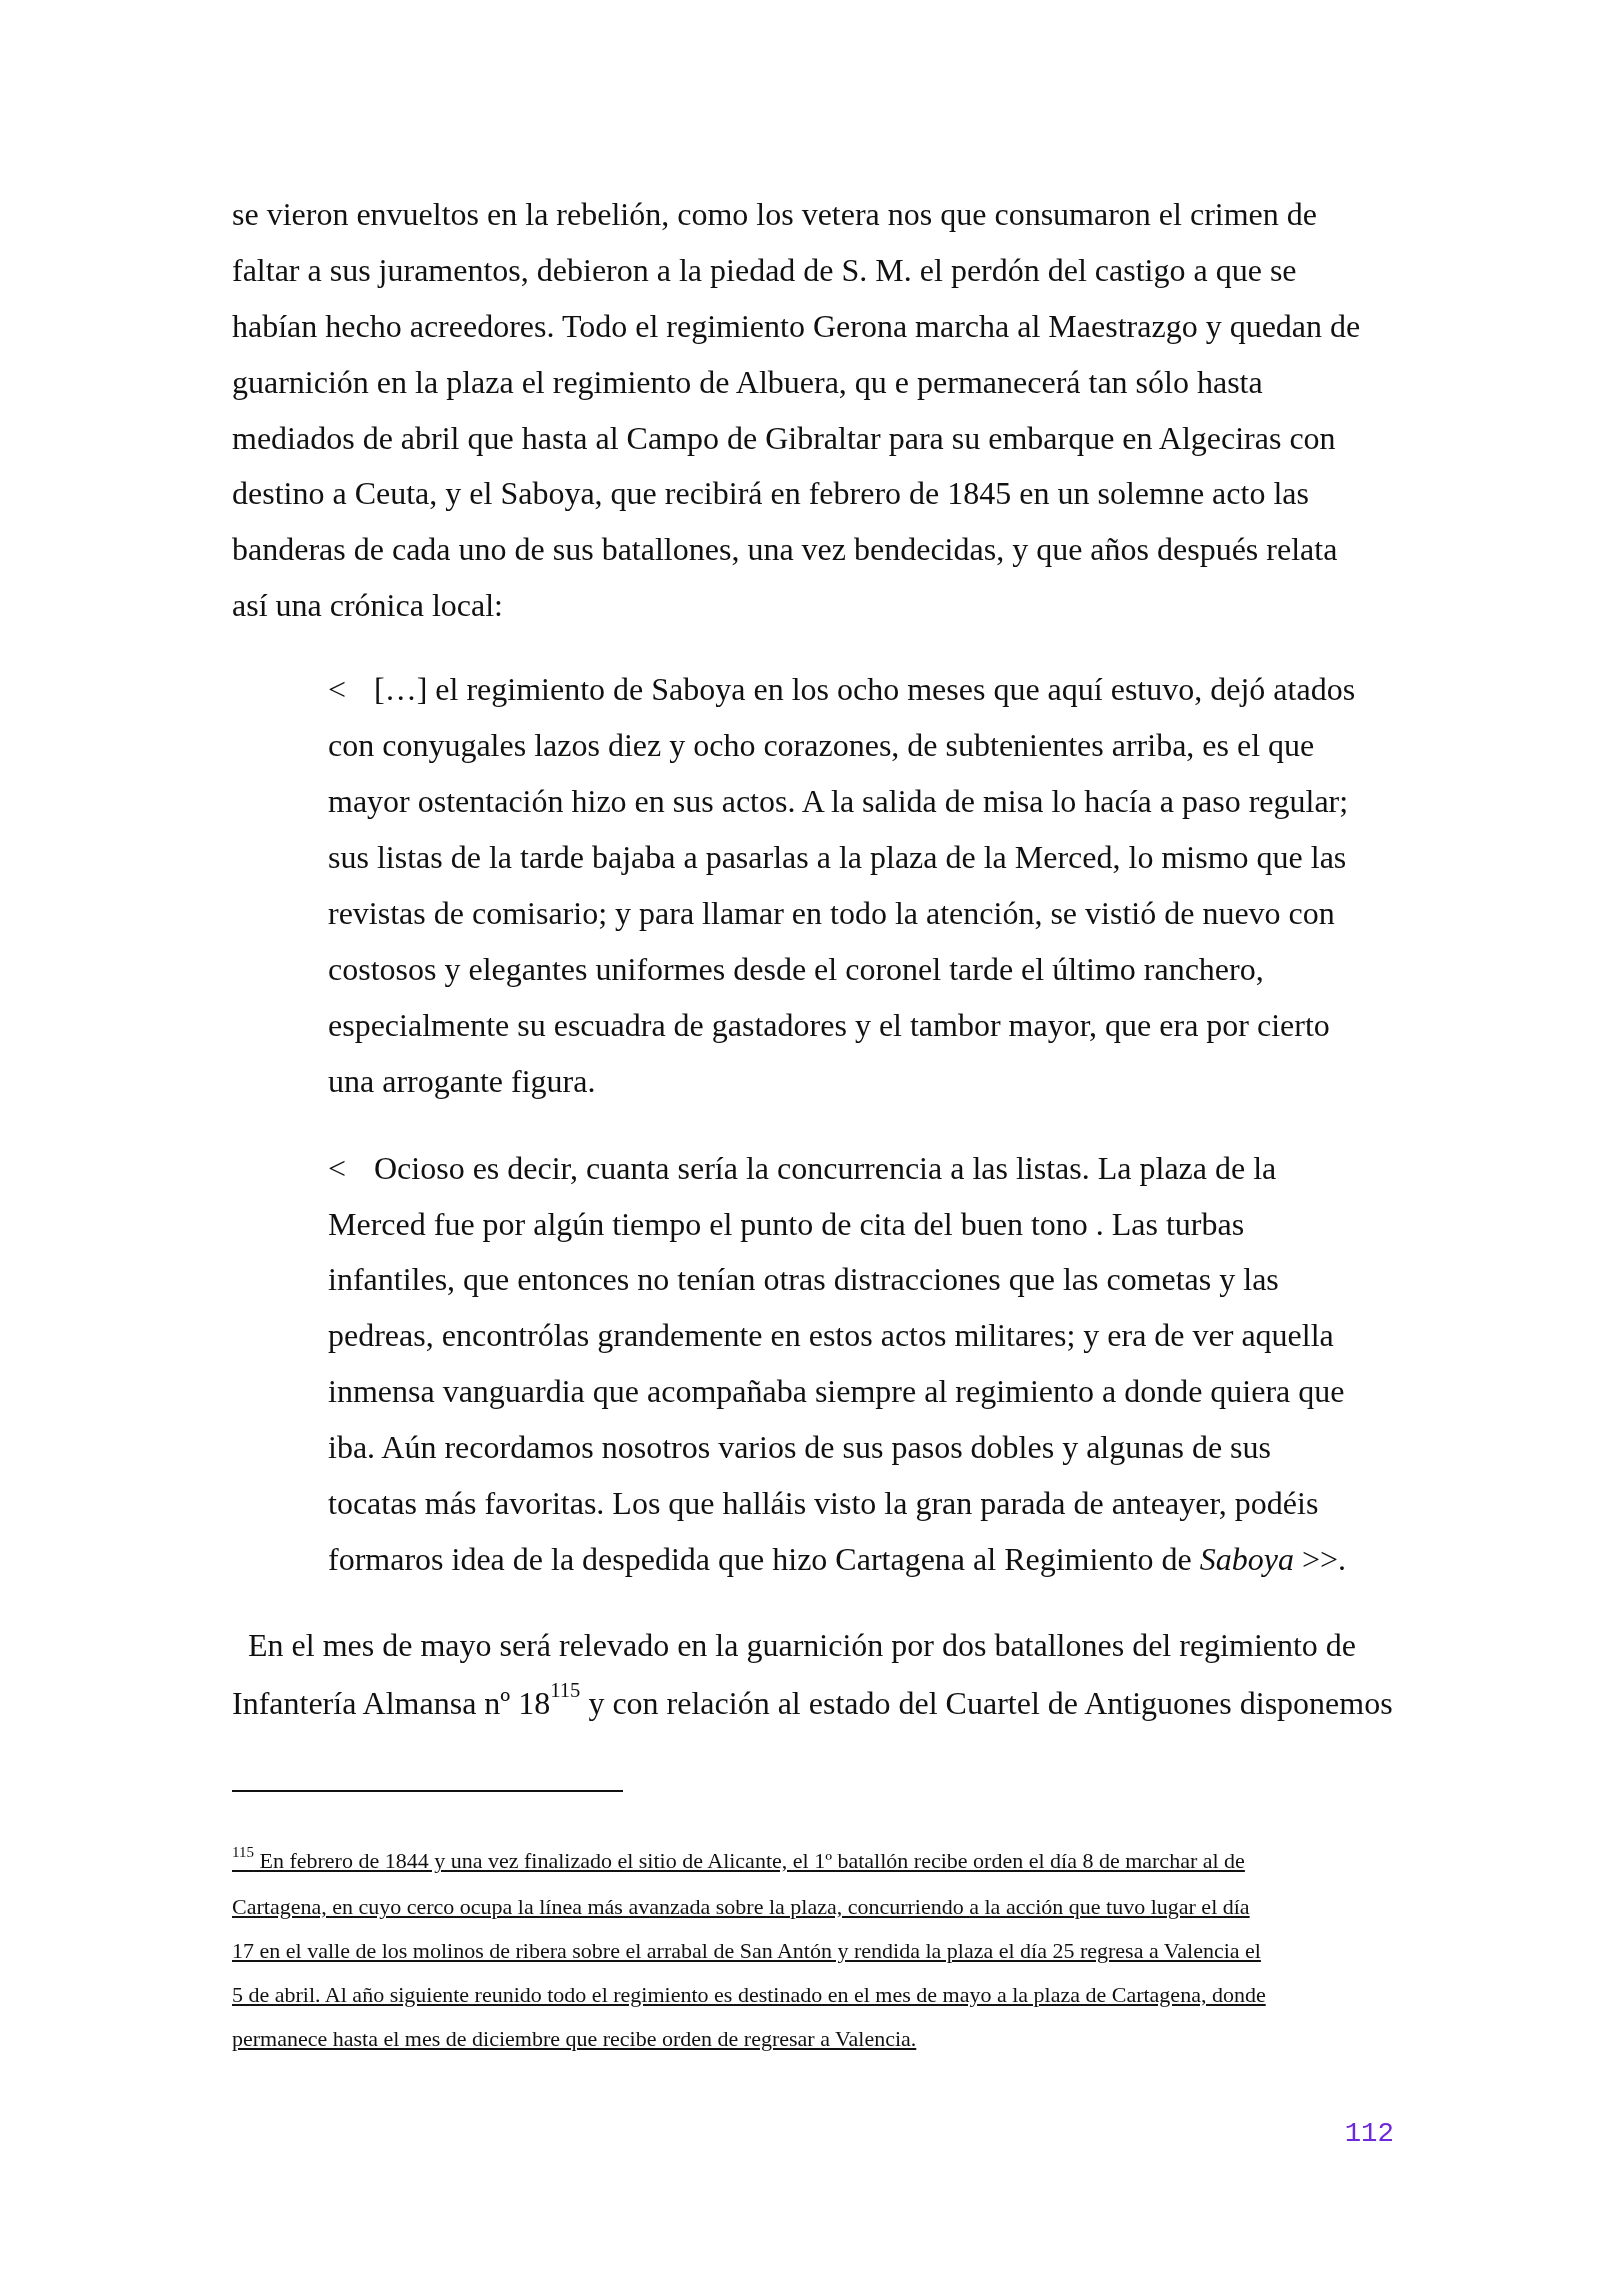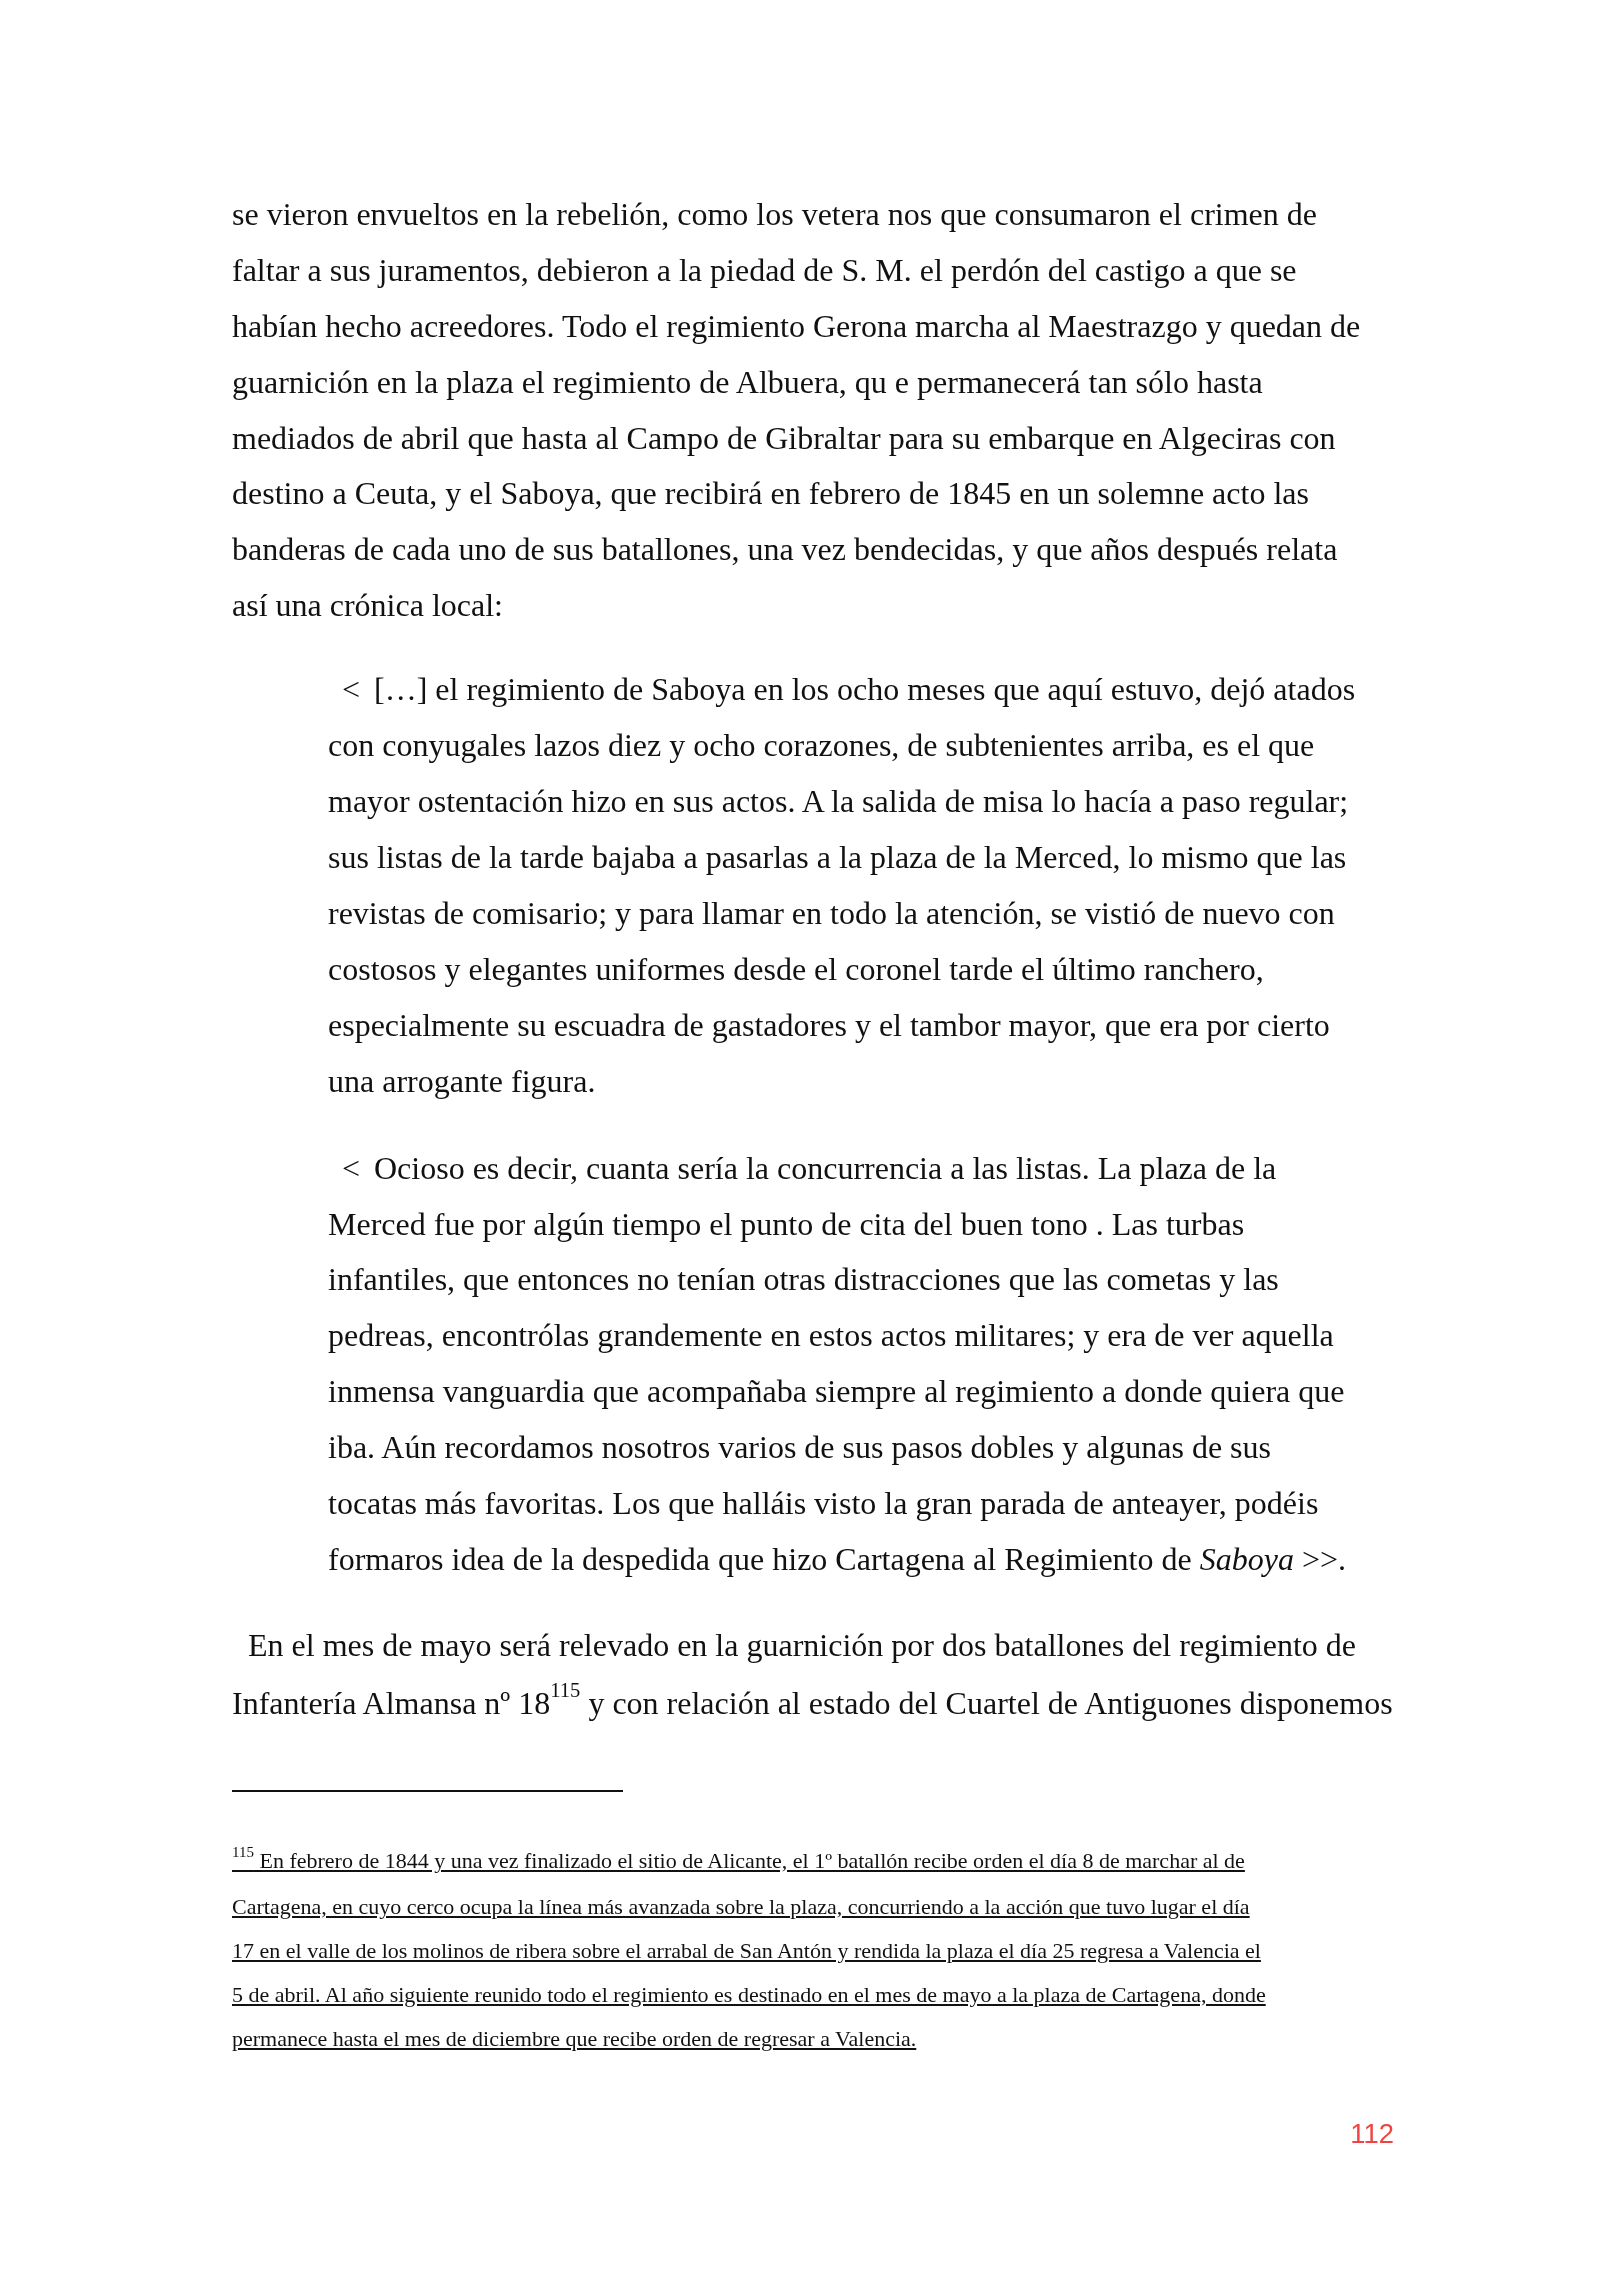--- a/index.html
+++ b/index.html
@@ -8,39 +8,39 @@
   .line {
     position: absolute;
     white-space: pre;
     font-family: "Liberation Serif", "DejaVu Serif", serif;
     font-size: 32px;
     line-height: 39px;
     height: 39px;
     color: #111111;
   }
   .body-line { left: 232px; }
-  .quote-line { left: 328px; text-align: center; }
+  .quote-line { left: 328px; }
   .indent-line { left: 248px; }
   .fn-line {
     left: 232px;
     font-size: 22px;
     line-height: 27.4px;
     height: 27.4px;
     text-decoration: underline;
   }
   .qmark { display: inline-block; width: 46px; }
   .sup { font-size: 20.6px; position: relative; top: -16.7px; }
   .fn-sup { font-size: 15px; position: relative; top: -10.8px; }
   em { font-style: italic; font-family: Liberation Serif, serif; }
   .rule {
     position: absolute; left: 232px; top: 1790px; width: 391px; height: 2px; background: #111111;
   }
   .page-number {
     position: absolute; left: 1339px; top: 2117px; width: 55px; text-align: right;
-    font-family: Liberation Sans, sans-serif; font-size: 27.4px; line-height: 33px; color: #ef4444;
+    font-family: Liberation Mono, monospace; font-size: 27.4px; line-height: 33px; color: #6d28d9;
   }
 </style>
 </head>
 <body>
 
 <div class="page">
 
   <div>
     <div class="line body-line" style="top:195px">se vieron envueltos en la rebelión, como los vetera nos que consumaron el crimen de</div>
     <div class="line body-line" style="top:251px">faltar a sus juramentos, debieron a la piedad de S. M. el perdón del castigo a que se</div>

